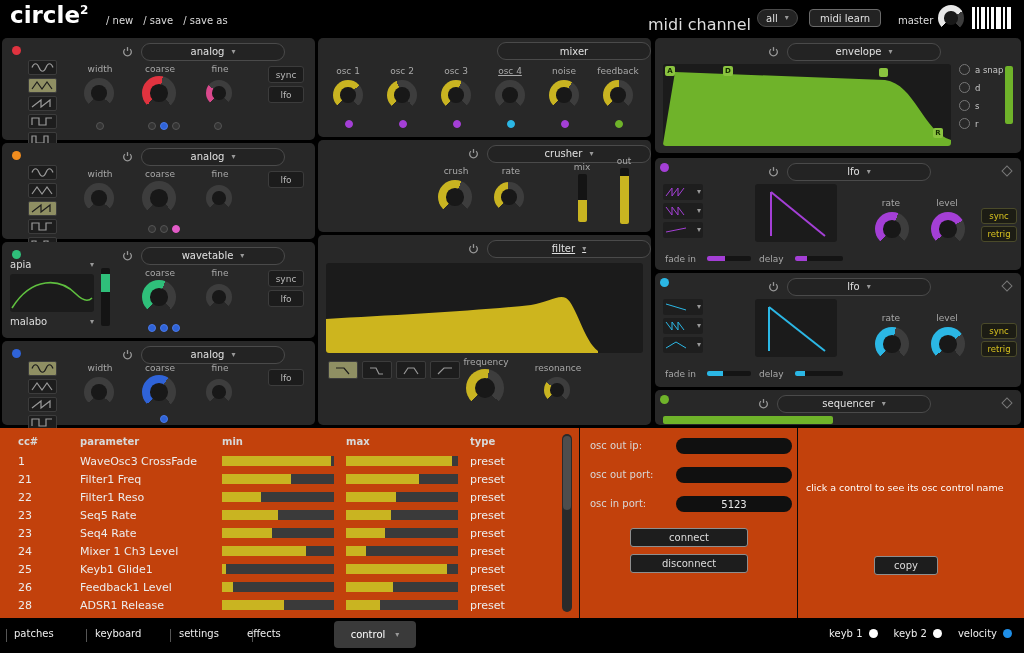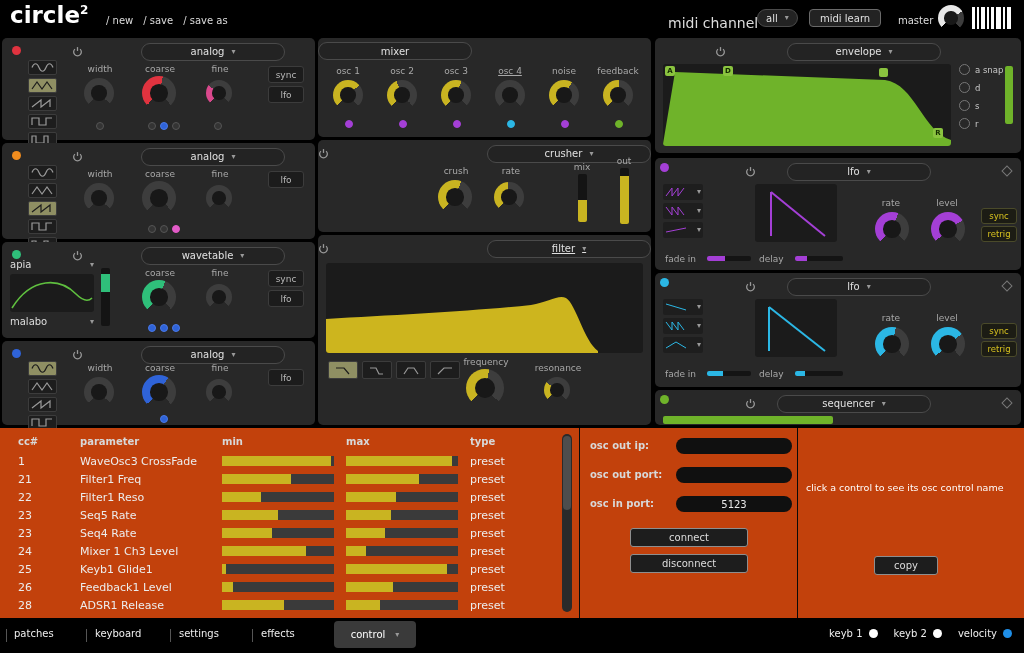--- a/index.html
+++ b/index.html
@@ -1,20 +1,20 @@
 <!DOCTYPE html>
 <html><head>
 <meta charset="utf-8">
 <style>
   html,body{margin:0;padding:0;background:#000;}
   .app{position:relative;width:1024px;height:653px;background:#000;overflow:hidden;
        font-family:"DejaVu Sans",sans-serif;color:#ccc;-webkit-font-smoothing:antialiased;}
   .abs{position:absolute;}
   .panel{position:absolute;background:#282828;border-radius:5px;}
-  .phead{position:absolute;top:4px;display:flex;align-items:center;justify-content:space-between;gap:8px;}
+  .phead{position:absolute;top:4px;display:flex;align-items:center;justify-content:flex-end;gap:8px;}
   .pill{display:inline-flex;align-items:center;justify-content:center;gap:7px;border:1px solid #4a4a4a;
         border-radius:9px;height:16px;padding:0 16px;color:#e0e0e0;font-size:10px;background:#232323;white-space:nowrap;}
   .chev{font-size:8px;color:#999;line-height:1;}
   .dot{position:absolute;width:9px;height:9px;border-radius:50%;}
   .knob{position:absolute;border-radius:50%;}
   .knob::before{content:"";position:absolute;inset:0;border-radius:50%;
     background:conic-gradient(from 225deg, var(--c) calc(var(--p) * 2.7deg), #3d3d3d calc(var(--p) * 2.7deg) 270deg, transparent 270deg);}
   .knob::after{content:"";position:absolute;inset:24%;border-radius:50%;background:#181818;}
   .klabel{position:absolute;font-size:9px;color:#a8a8a8;text-align:center;white-space:nowrap;}
   .wavecol{position:absolute;display:flex;flex-direction:column;gap:3px;}
@@ -54,42 +54,42 @@
   
   .cc-head,.cc-row{display:grid;grid-template-columns:62px 142px 124px 124px 90px;align-items:center;padding-left:18px;}
   .cc-head{height:22px;font-size:10px;font-weight:bold;color:#d8d8d8;}
   .cc-row{height:18px;font-size:11px;color:#ececec;}
   .bar{width:112px;height:10px;background:#3a3a3a;position:relative;overflow:hidden;}
   .bar i{position:absolute;left:0;top:0;bottom:0;background:#c9b421;}
   .field{position:absolute;background:#101010;border-radius:8px;display:flex;align-items:center;justify-content:center;
       color:#e8e8e8;font-size:10px;}
   .btn{position:absolute;border:1px solid #8e8e8e;border-radius:3px;color:#ddd;font-size:10px;
       display:flex;align-items:center;justify-content:center;background:#1d1d1d;}
-  .netlabel{position:absolute;font-size:10px;font-weight:bold;color:#d8d8d8;white-space:nowrap;}
+  .netlabel{position:absolute;font-size:10px;font-weight:normal;color:#d8d8d8;white-space:nowrap;}
   .tab{position:absolute;font-size:10px;color:#eee;white-space:nowrap;}
   .tabdiv{position:absolute;width:1px;height:13px;background:#555;}
   .ind{display:flex;align-items:center;gap:6px;font-size:10px;color:#eee;}
   .idot{width:9px;height:9px;border-radius:50%;background:#fff;}
   .updn{display:flex;flex-direction:column;line-height:5px;font-size:6px;color:#bbb;}
 </style>
 </head>
 <body>
 
 <div class="app">
 
   <div class="abs" style="left:0;top:0;width:1024px;height:36px;">
     <div class="abs" style="left:10px;top:2px;font-size:23px;font-weight:bold;color:#fff;">
       <span>circle</span><sup style="font-size:12px;">2</sup>
     </div>
     <div class="abs" style="left:106px;top:15px;display:flex;gap:10px;font-size:10px;color:#ddd;">
       <span>/ new</span>
       <span>/ save</span>
       <span>/ save as</span>
     </div>
-    <span class="abs" style="left:668px;top:15px;font-size:14px;color:#ddd;">midi channel</span>
+    <span class="abs" style="left:648px;top:15px;font-size:16px;color:#ddd;">midi channel</span>
     <div class="abs pill" style="left:757px;top:9px;padding:0 8px;">
       <span>all</span>
       <span class="chev">▾</span>
     </div>
     <div class="abs pill" style="left:809px;top:9px;border-color:#6a6a6a;border-radius:4px;padding:0 10px;">
       <span>midi learn</span>
     </div>
     <span class="abs" style="left:898px;top:15px;font-size:10px;color:#ddd;">master</span>
     <div class="knob" style="left:938px;top:5px;width:26px;height:26px;--p:72;--c:#e8e8e8;"></div>
     <svg class="abs" style="left:972px;top:5px;" width="42" height="26" viewBox="0 0 42 26">
@@ -692,21 +692,21 @@
   </div>
 
   <div class="abs" style="left:0;top:620px;width:1024px;height:33px;background:#000;">
     <span class="tabdiv" style="left:6px;top:9px;"></span>
     <span class="tab" style="left:14px;top:8px;">patches</span>
     <span class="tabdiv" style="left:86px;top:9px;"></span>
     <span class="tab" style="left:95px;top:8px;">keyboard</span>
     <span class="tabdiv" style="left:170px;top:9px;"></span>
     <span class="tab" style="left:179px;top:8px;">settings</span>
     <span class="tabdiv" style="left:252px;top:9px;"></span>
-    <span class="tab" style="left:261px;top:8px;">effects</span>
+    <span class="tab" style="left:247px;top:8px;">effects</span>
     <div class="abs" style="left:334px;top:1px;width:82px;height:27px;background:#3a3a3a;border-radius:4px;display:flex;align-items:center;justify-content:center;gap:10px;font-size:10px;color:#fff;">
       <span>control</span>
       <span class="chev">▾</span>
     </div>
     <div class="abs" style="right:12px;top:8px;display:flex;gap:16px;">
       <span class="ind">
           <span>keyb 1</span>
           <span class="idot"></span>
         </span>
       <span class="ind">

